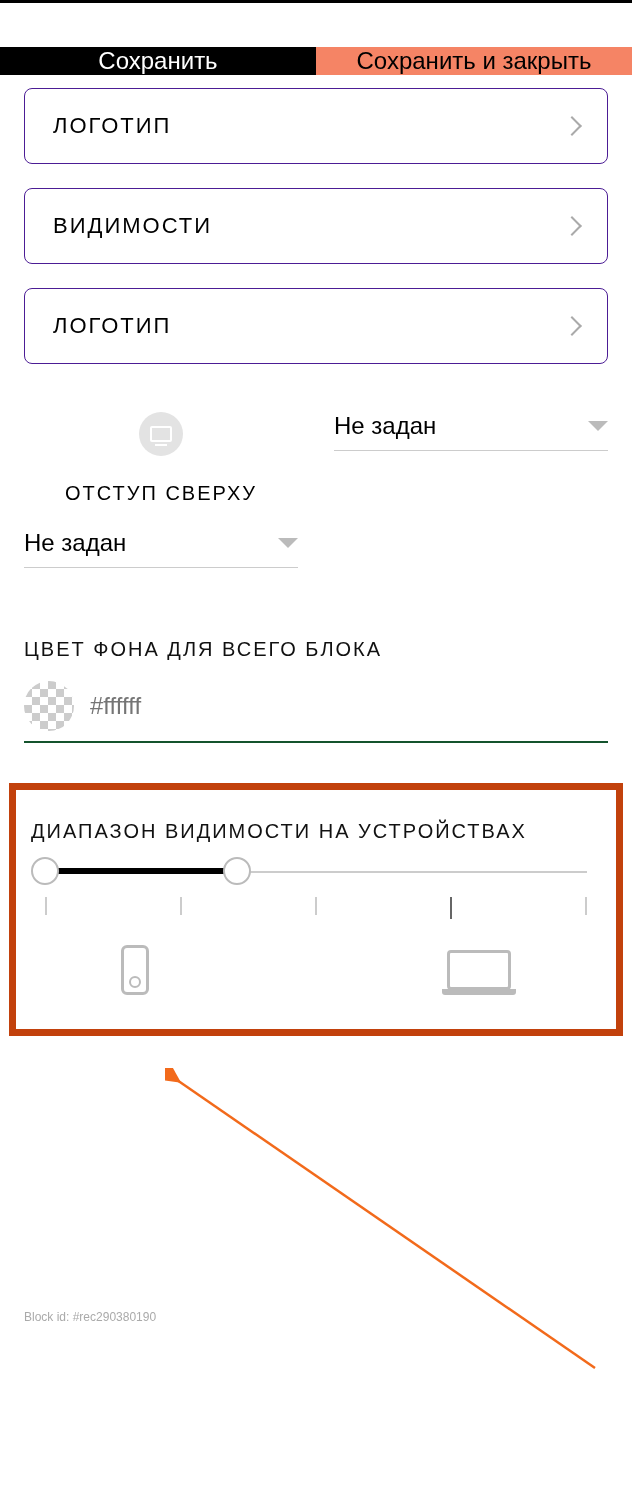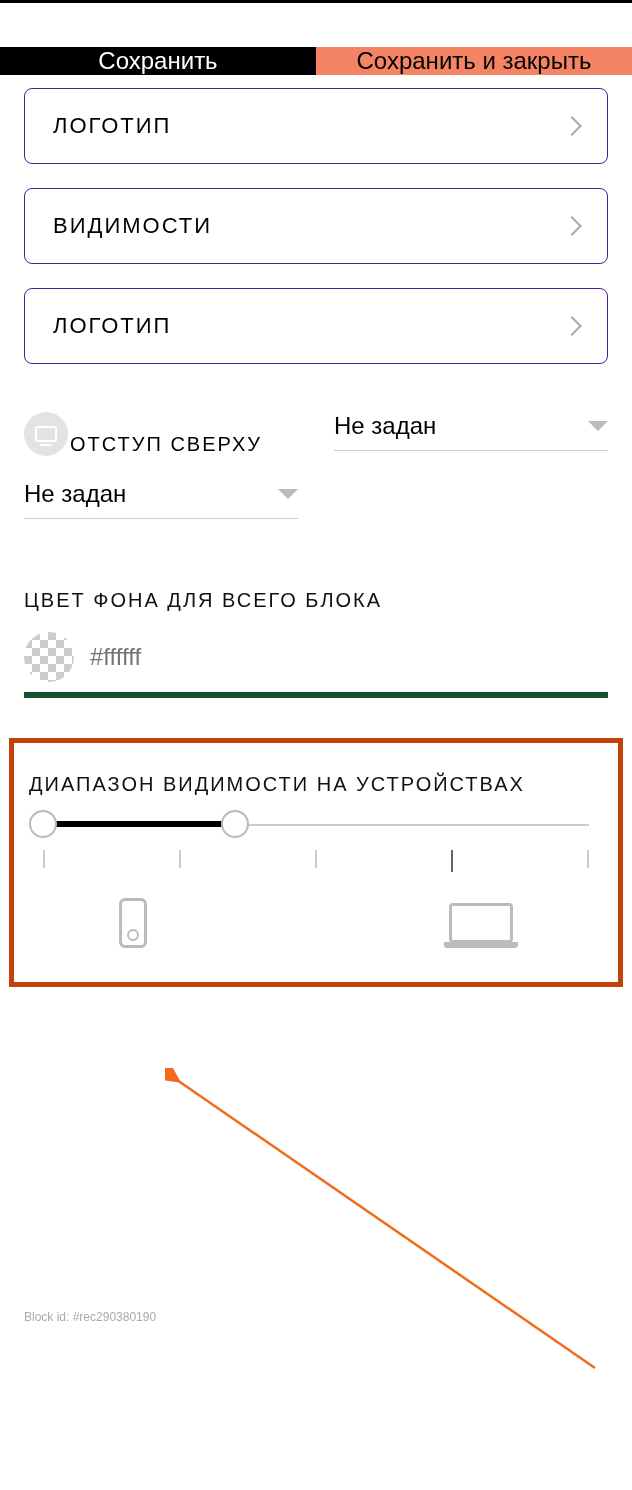--- a/index.html
+++ b/index.html
@@ -57,23 +57,24 @@
   transform: rotate(-45deg);
 }
 .pad-row {
   display: flex;
   gap: 36px;
   margin-top: 48px;
 }
 .pad-col { flex: 1; }
 .pad-head {
   display: flex;
-  align-items: flex-end;
-  gap: 2px;
+  align-items: center;
+  gap: 26px;
   margin-bottom: 24px;
+  flex-direction: column;
 }
 .pad-icon-wrap {
   width: 44px;
   height: 44px;
   border-radius: 50%;
   background: #e3e3e3;
   display: flex;
   align-items: center;
   justify-content: center;
 }
@@ -115,21 +116,21 @@
 .color-label {
   font-size: 20px;
   letter-spacing: 2px;
   color: #111;
   margin-bottom: 20px;
 }
 .color-row {
   display: flex;
   align-items: center;
   gap: 16px;
-  border-bottom: 6px solid #14532d;
+  border-bottom: 2px solid #14532d;
   padding-bottom: 10px;
 }
 .swatch {
   width: 50px; height: 50px;
   border-radius: 50%;
   background-image:
     linear-gradient(45deg, #ccc 25%, transparent 25%),
     linear-gradient(-45deg, #ccc 25%, transparent 25%),
     linear-gradient(45deg, transparent 75%, #ccc 75%),
     linear-gradient(-45deg, transparent 75%, #ccc 75%);
@@ -162,21 +163,21 @@
 }
 .checkmark {
   width: 8px; height: 14px;
   border-right: 3px solid #fff;
   border-bottom: 3px solid #fff;
   transform: rotate(45deg);
   margin-top: -3px;
 }
 .check-label { font-size: 22px; font-weight: 300; }
 .range-box {
-  border: 5px solid #c2410c;
+  border: 7px solid #c2410c;
   margin: 40px -15px 1px -15px;
   padding: 30px 15px 34px 15px;
   position: relative;
 }
 .range-label {
   font-size: 20px;
   letter-spacing: 2px;
   color: #111;
   margin-bottom: 14px;
 }

